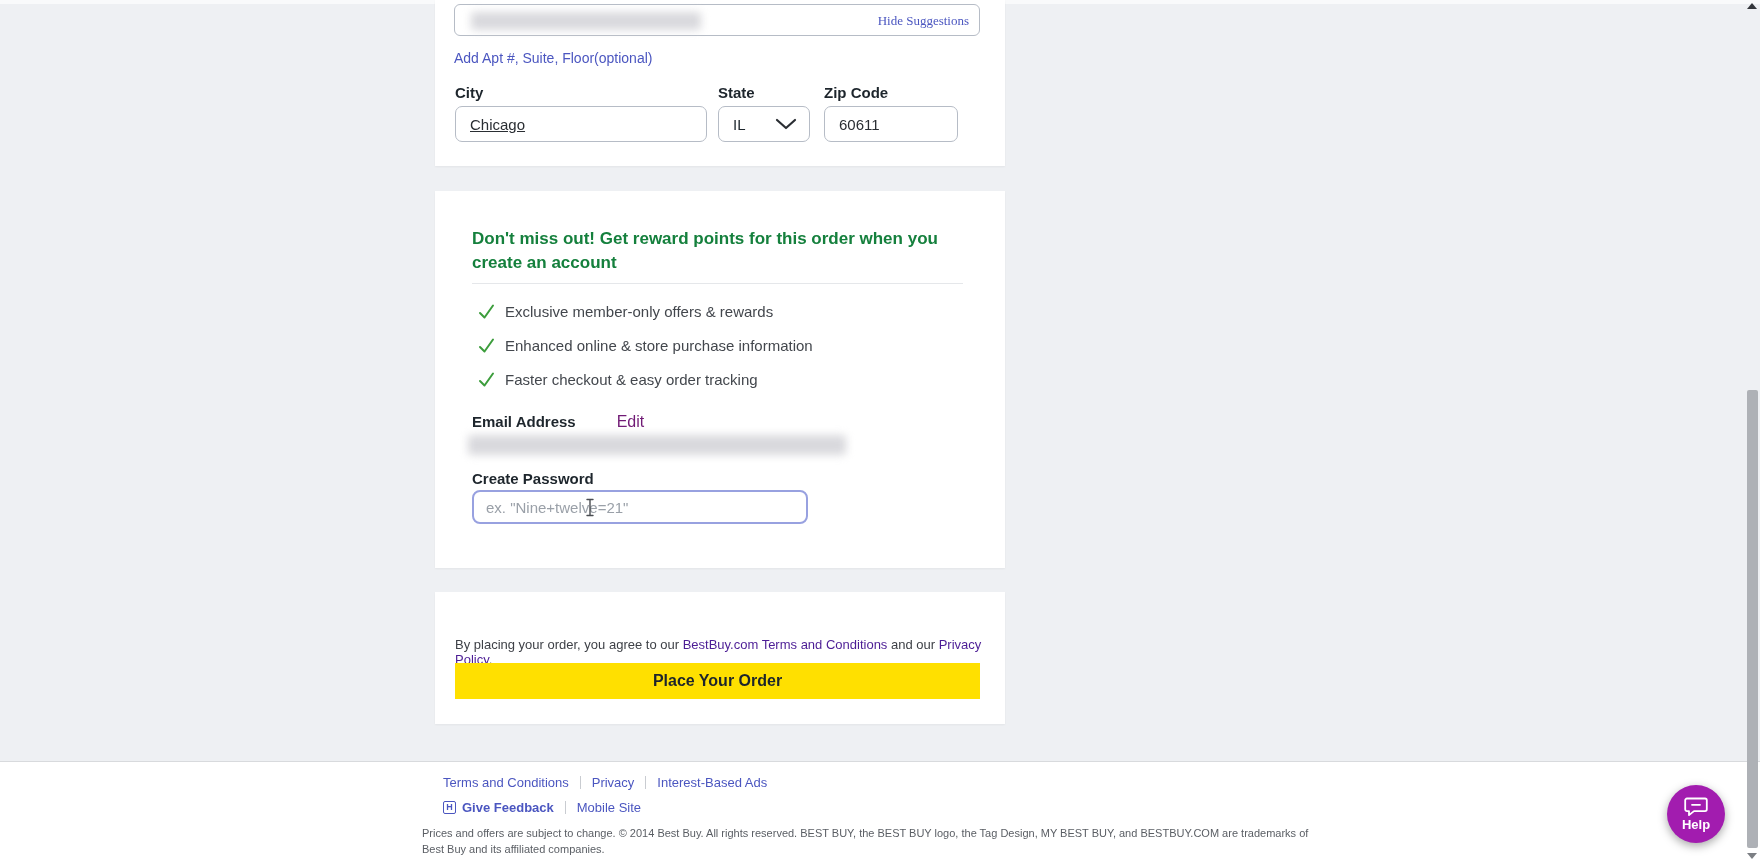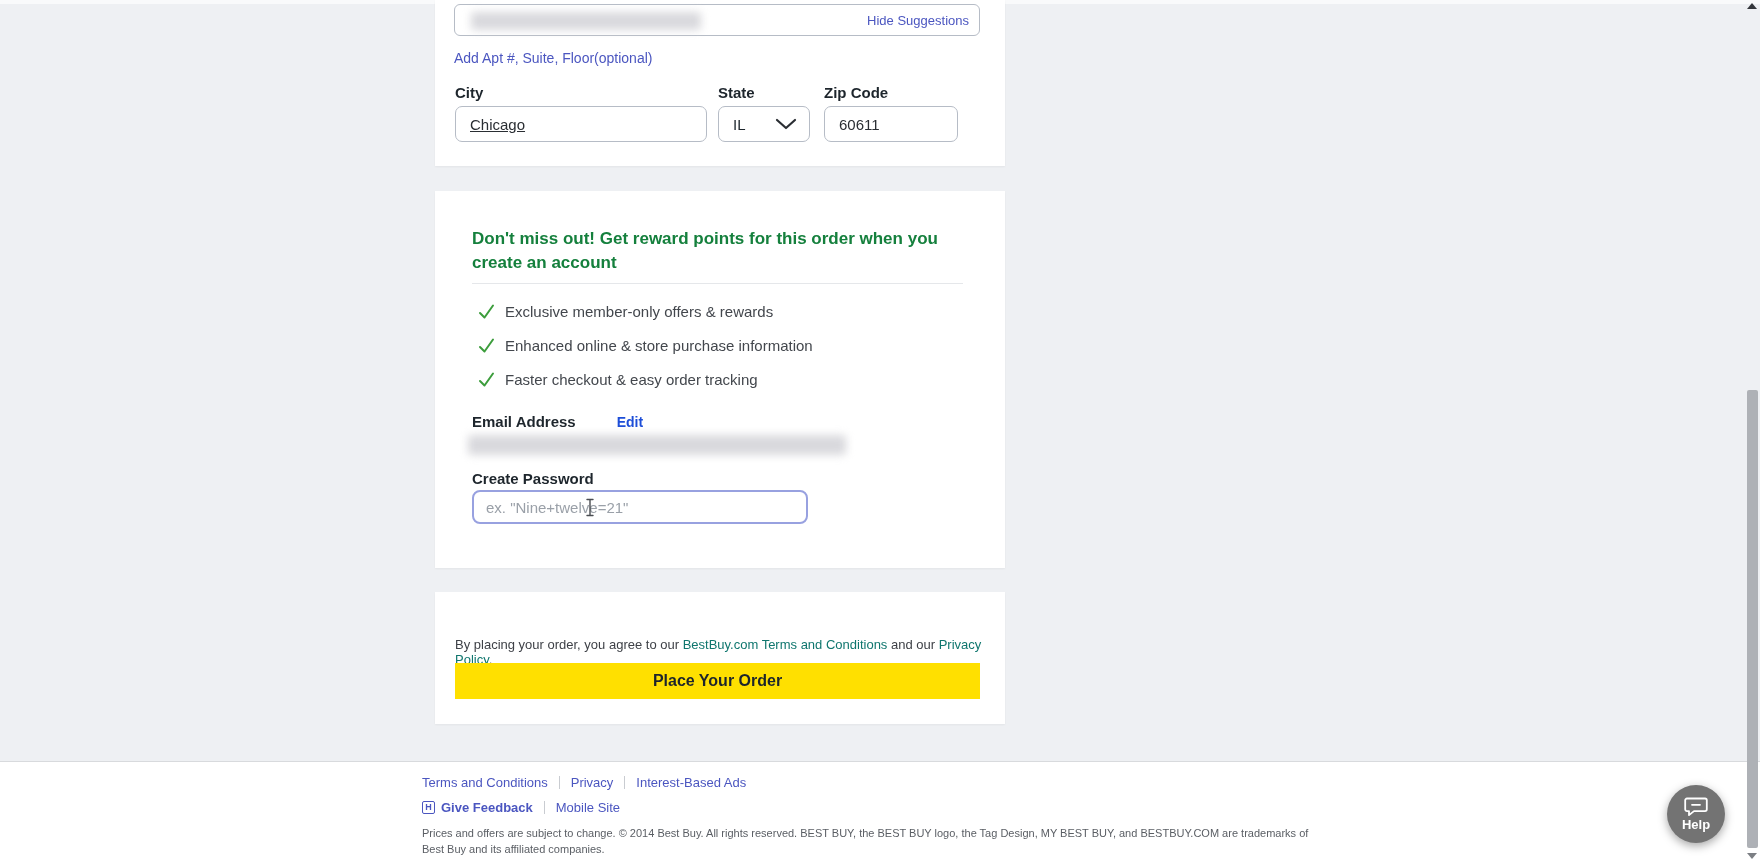--- a/index.html
+++ b/index.html
@@ -11,63 +11,63 @@
 
   .card { position:absolute; left:435px; width:570px; background:#ffffff; box-shadow:0 1px 2px rgba(0,0,0,.05); }
   #card-address { top:0; height:166px; }
   #card-account { top:191px; height:377px; }
   #card-order   { top:592px; height:132px; }
 
   
   .suggest-input { position:absolute; top:4px; left:19px; width:526px; height:32px; border:1px solid #b6bcc6; border-radius:6px; background:#fff; display:flex; align-items:center; }
   .redacted { background:#d9d9dd; filter:blur(4px); border-radius:3px; }
   .suggest-redacted { position:absolute; left:16px; top:7px; width:230px; height:18px; }
-  .hide-suggestions { position:absolute; right:10px; top:8px; font-size:13px; color:#4b56c0; cursor:pointer; }
+  .hide-suggestions { position:absolute; right:10px; top:8px; font-size:13px; color:#4b56c0; cursor:pointer;font-family:Liberation Serif, serif; }
   .apt-link { position:absolute; top:50px; left:19px; font-size:14px; color:#4b56c0; cursor:pointer; }
   .field-label { position:absolute; font-size:15px; font-weight:bold; color:#1d252c; }
   .lbl-city { top:84px; left:20px; } .lbl-state { top:84px; left:283px; } .lbl-zip { top:84px; left:389px; }
   .text-input { position:absolute; top:106px; height:36px; border:1px solid #b6bcc6; border-radius:7px; font-family:"Liberation Sans",sans-serif; font-size:15px; color:#2a2e33; padding:0 14px; background:#fff; outline:none; }
   .in-city { left:20px; width:252px;text-decoration:underline; } .in-zip { left:389px; width:134px; }
   .state-select { position:absolute; top:106px; left:283px; width:92px; height:36px; border:1px solid #b6bcc6; border-radius:7px; background:#fff; display:flex; align-items:center; justify-content:space-between; padding:0 12px 0 14px; font-size:15px; cursor:pointer; }
 
   
   .acct-heading { position:absolute; top:36px; left:37px; width:470px; font-size:17px; font-weight:bold; line-height:1.42; color:#15803d; }
   .acct-divider { position:absolute; top:92px; left:37px; width:491px; height:1px; background:#e5e7ea; }
   .benefits { position:absolute; top:110px; left:43px; display:flex; flex-direction:column; gap:14px; }
   .benefit-row { display:flex; align-items:center; height:20px; }
   .check-icon { width:17px; height:17px; margin-right:10px; flex:0 0 auto; }
   .benefit-text { font-size:15px; color:#43474d; }
   .email-row { position:absolute; top:222px; left:37px; display:flex; align-items:baseline;gap:24px; }
   .email-label { font-size:15px; font-weight:bold; }
-  .email-edit { font-size:14px; font-weight:bold; color:#1d4ed8; margin-left:17px; cursor:pointer; }
+  .email-edit { font-size:16px; font-weight:normal; color:#701a75; margin-left:17px; cursor:pointer; }
   .email-redacted { position:absolute; top:244px; left:33px; width:378px; height:20px; }
   .pwd-label { position:absolute; top:279px; left:37px; font-size:15px; font-weight:bold; }
   .pwd-wrap { position:absolute; top:299px; left:37px; width:336px; height:34px; }
   .pwd-input { width:336px; height:34px; border:2px solid #98a1e0; border-radius:8px; font-family:"Liberation Sans",sans-serif; font-size:15px; padding:0 12px; outline:none; color:#2a2e33; }
   .pwd-input::placeholder { color:#9aa0a8; }
   .ibeam { position:absolute; left:112px; top:8px; }
 
   
   .terms-line { position:absolute; top:45px; left:20px; font-size:13px; color:#3e4147; }
-  .terms-line .tlink { color:#0f766e; cursor:pointer; }
+  .terms-line .tlink { color:#4c1d95; cursor:pointer; }
   .place-order-btn { position:absolute; top:71px; left:20px; width:525px; height:36px; background:#ffe000; border:none; border-radius:0; font-family:"Liberation Sans",sans-serif; font-size:16px; font-weight:bold; color:#1d252c; cursor:pointer; }
 
   
   #footer { position:absolute; top:761px; left:0; width:1760px; height:101px; background:#ffffff; border-top:1px solid #d8dadd; }
   .footer-inner { position:absolute; left:422px; top:11px; }
-  .flink-row { display:flex; align-items:center; height:18px; font-size:13px; color:#4b56c0; }
+  .flink-row { display:flex; align-items:center; height:18px; font-size:13px; color:#4b56c0;margin-left:21px; }
   .flink { cursor:pointer; }
   .fsep { width:1px; height:13px; background:#c9ccd1; margin:0 11px; }
   .flink-row2 { margin-top:7px; }
   .fb-icon { display:inline-flex; align-items:center; justify-content:center; width:13px; height:13px; border:1px solid #4b56c0; border-radius:2px; font-size:9px; font-weight:bold; margin-right:6px; color:#4b56c0; }
   .fb-bold { font-weight:bold; }
   .copyright { margin-top:10px; width:900px; font-size:11px; line-height:1.45; color:#5a5e64; }
 
   
-  .help-btn { position:absolute; left:1667px; top:785px; width:58px; height:58px; border-radius:50%; background:#737373; box-shadow:0 3px 10px rgba(0,0,0,.35); display:flex; flex-direction:column; align-items:center; justify-content:center; cursor:pointer; z-index:10; }
+  .help-btn { position:absolute; left:1667px; top:785px; width:58px; height:58px; border-radius:50%; background:#a21caf; box-shadow:0 3px 10px rgba(0,0,0,.35); display:flex; flex-direction:column; align-items:center; justify-content:center; cursor:pointer; z-index:10; }
   .help-label { color:#fff; font-size:13px; font-weight:bold; margin-top:1px; }
 
   
   .scrollbar { position:absolute; right:0; top:0; width:15px; height:862px; }
   .scroll-thumb { position:absolute; right:2px; top:390px; width:11px; height:458px; background:#aeb1b6; border-radius:2px; }
   .arr { position:absolute; right:3px; width:0; height:0; border-left:5px solid transparent; border-right:5px solid transparent; }
   .arr-up { top:3px; border-bottom:6px solid #33363b; }
   .arr-down { top:853px; border-top:6px solid #7c7f84; }
 </style>
 </head>

